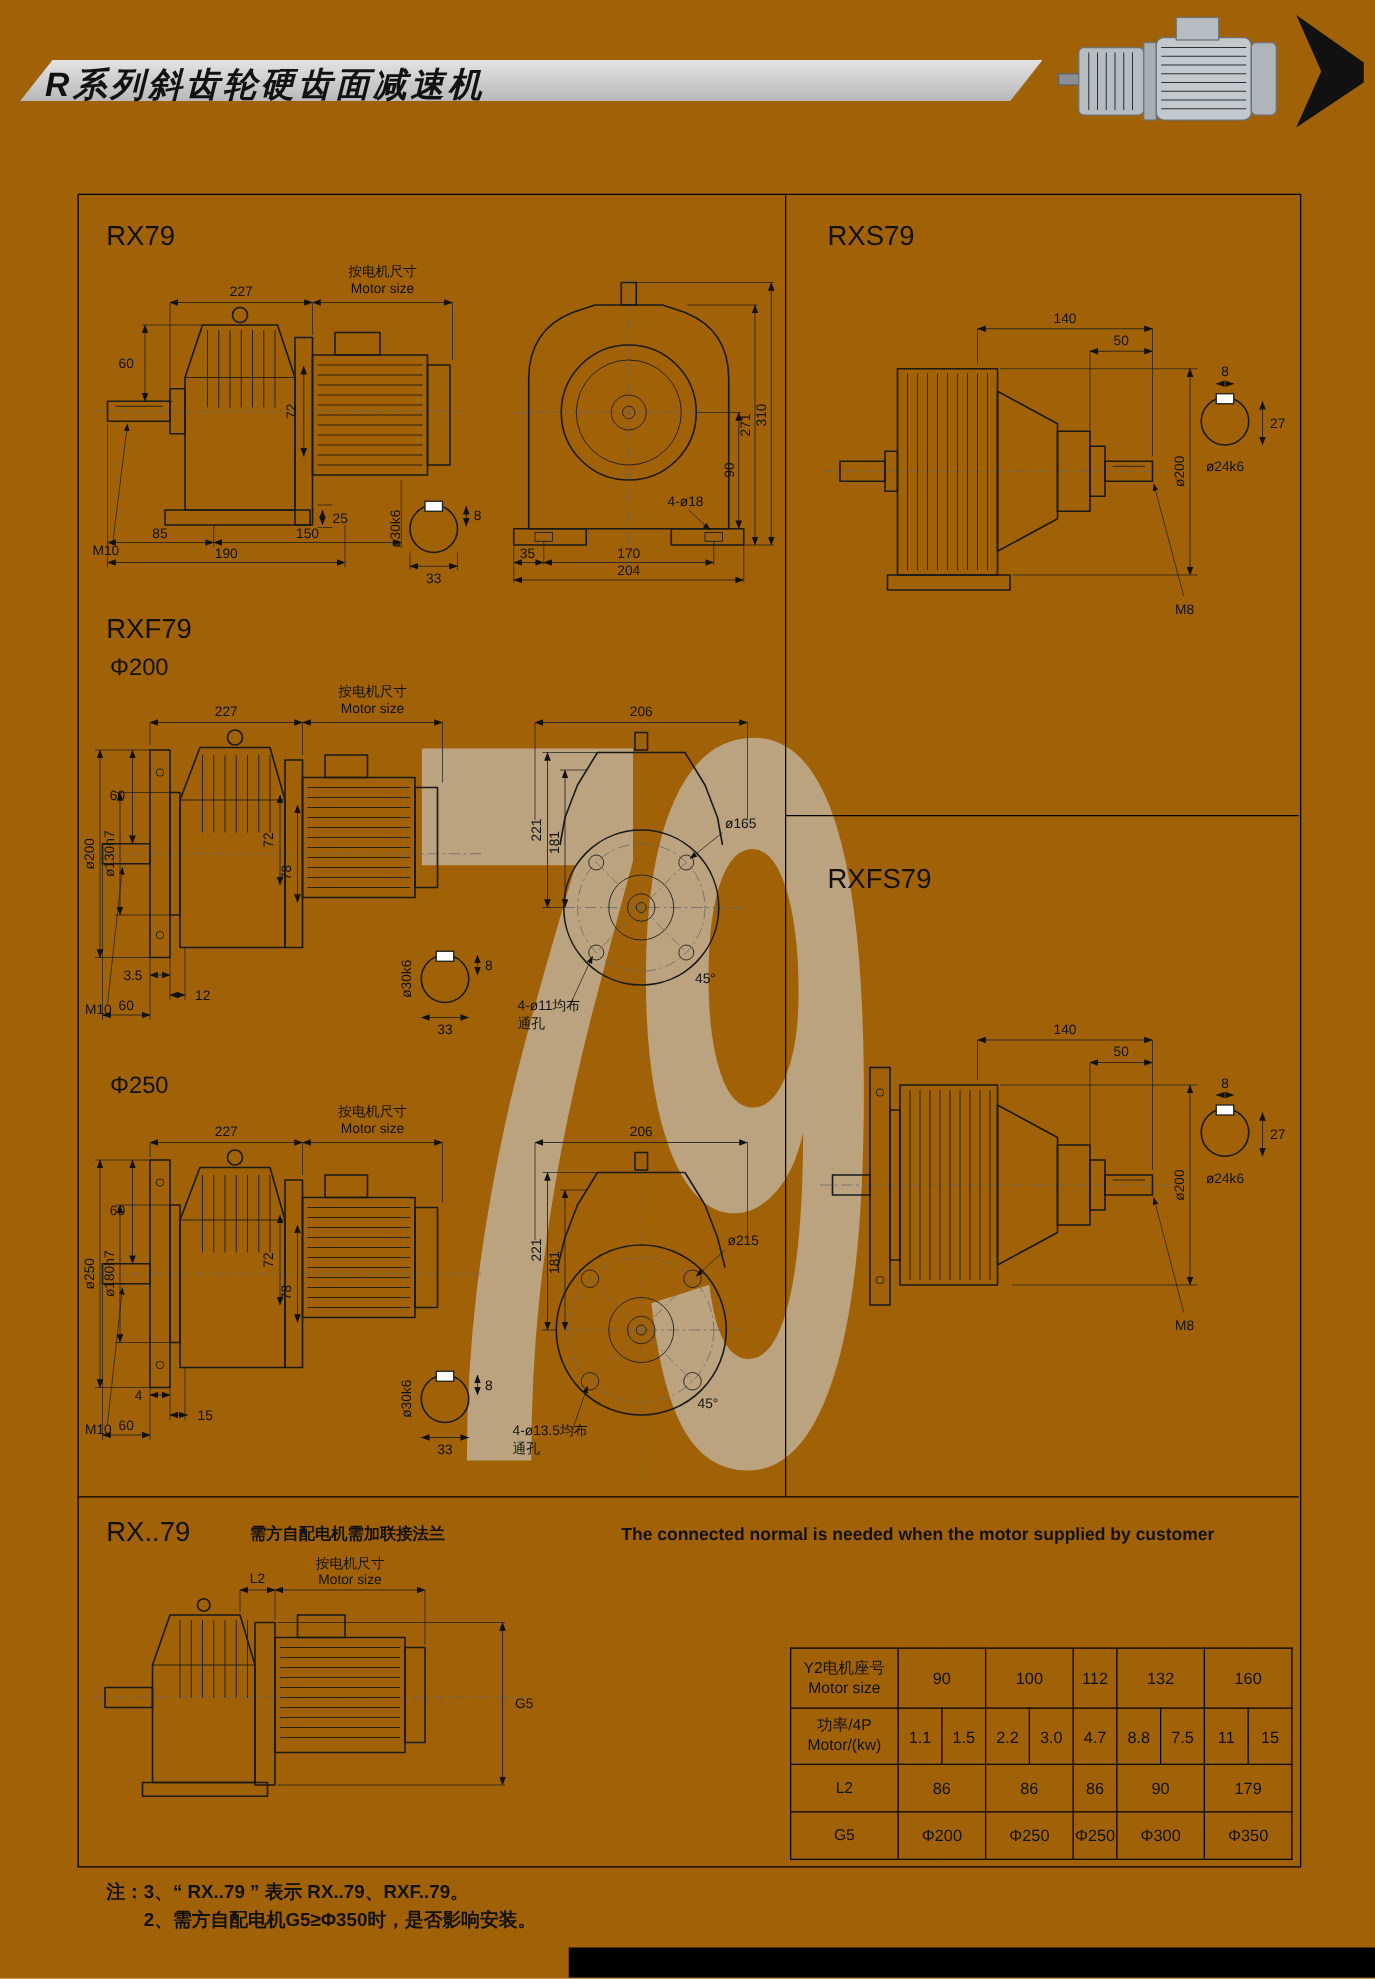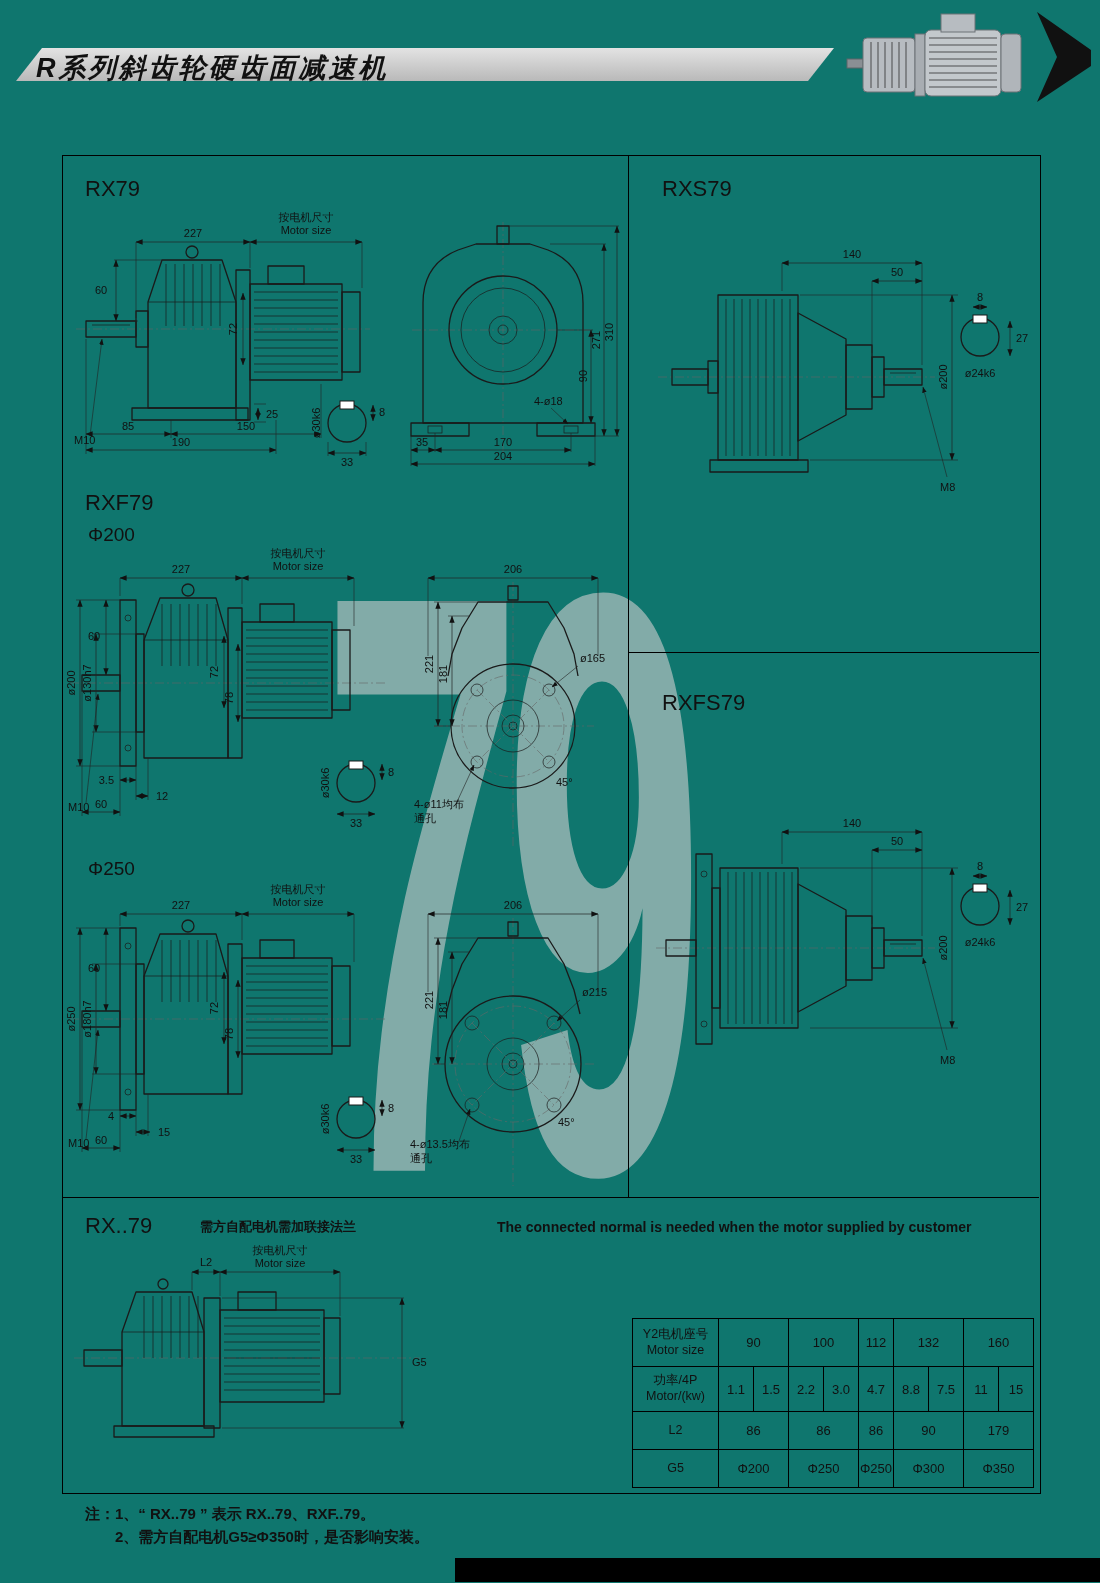--- a/index.html
+++ b/index.html
@@ -1,16 +1,16 @@
 <!DOCTYPE html>
 <html><head>
 <meta charset="utf-8">
 <style>
   body{margin:0;background:#fff}
-  .sheet{position:relative;width:1100px;height:1583px;background:#0f766e;overflow:hidden;
+  .sheet{position:relative;width:1100px;height:1583px;background:#a16207;overflow:hidden;
          font-family:"Liberation Sans","DejaVu Sans",sans-serif;color:#111}
   .stripe{position:absolute;left:16px;top:48px;width:818px;height:33px;z-index:1;
           background:linear-gradient(180deg,#e3e3e3,#b9b9b9);
           clip-path:polygon(26px 0,100% 0,calc(100% - 26px) 100%,0 100%)}
   .page-title{position:absolute;left:36px;top:50px;margin:0;font-size:27px;font-style:italic;
           font-weight:bold;letter-spacing:3px;z-index:2}
   .main-border{position:absolute;left:62px;top:155px;width:977px;height:1337px;border:1.4px solid #000;z-index:1}
   .divider{position:absolute;background:#000;z-index:1}
   .panel-title{position:absolute;font-size:22px;z-index:2;font-weight:400}
   .sub-title{position:absolute;font-size:19px;z-index:2}
@@ -556,19 +556,19 @@
       <td colspan="2">Φ200</td>
       <td colspan="2">Φ250</td>
       <td>Φ250</td>
       <td colspan="2">Φ300</td>
       <td colspan="2">Φ350</td>
     </tr>
   </tbody>
     </table>
 
   <div class="notes" style="left:85px;top:1502px;width:420px">
-    <div>注：1、“ RX..79 ” 表示 RX..79、RXF..79。</div>
+    <div>注：3、“ RX..79 ” 表示 RX..79、RXF..79。</div>
     <div class="indent">2、需方自配电机G5≥Φ350时，是否影响安装。</div>
   </div>
 
   <div class="blackbar"></div>
 
 </div>
 
 </body></html>

